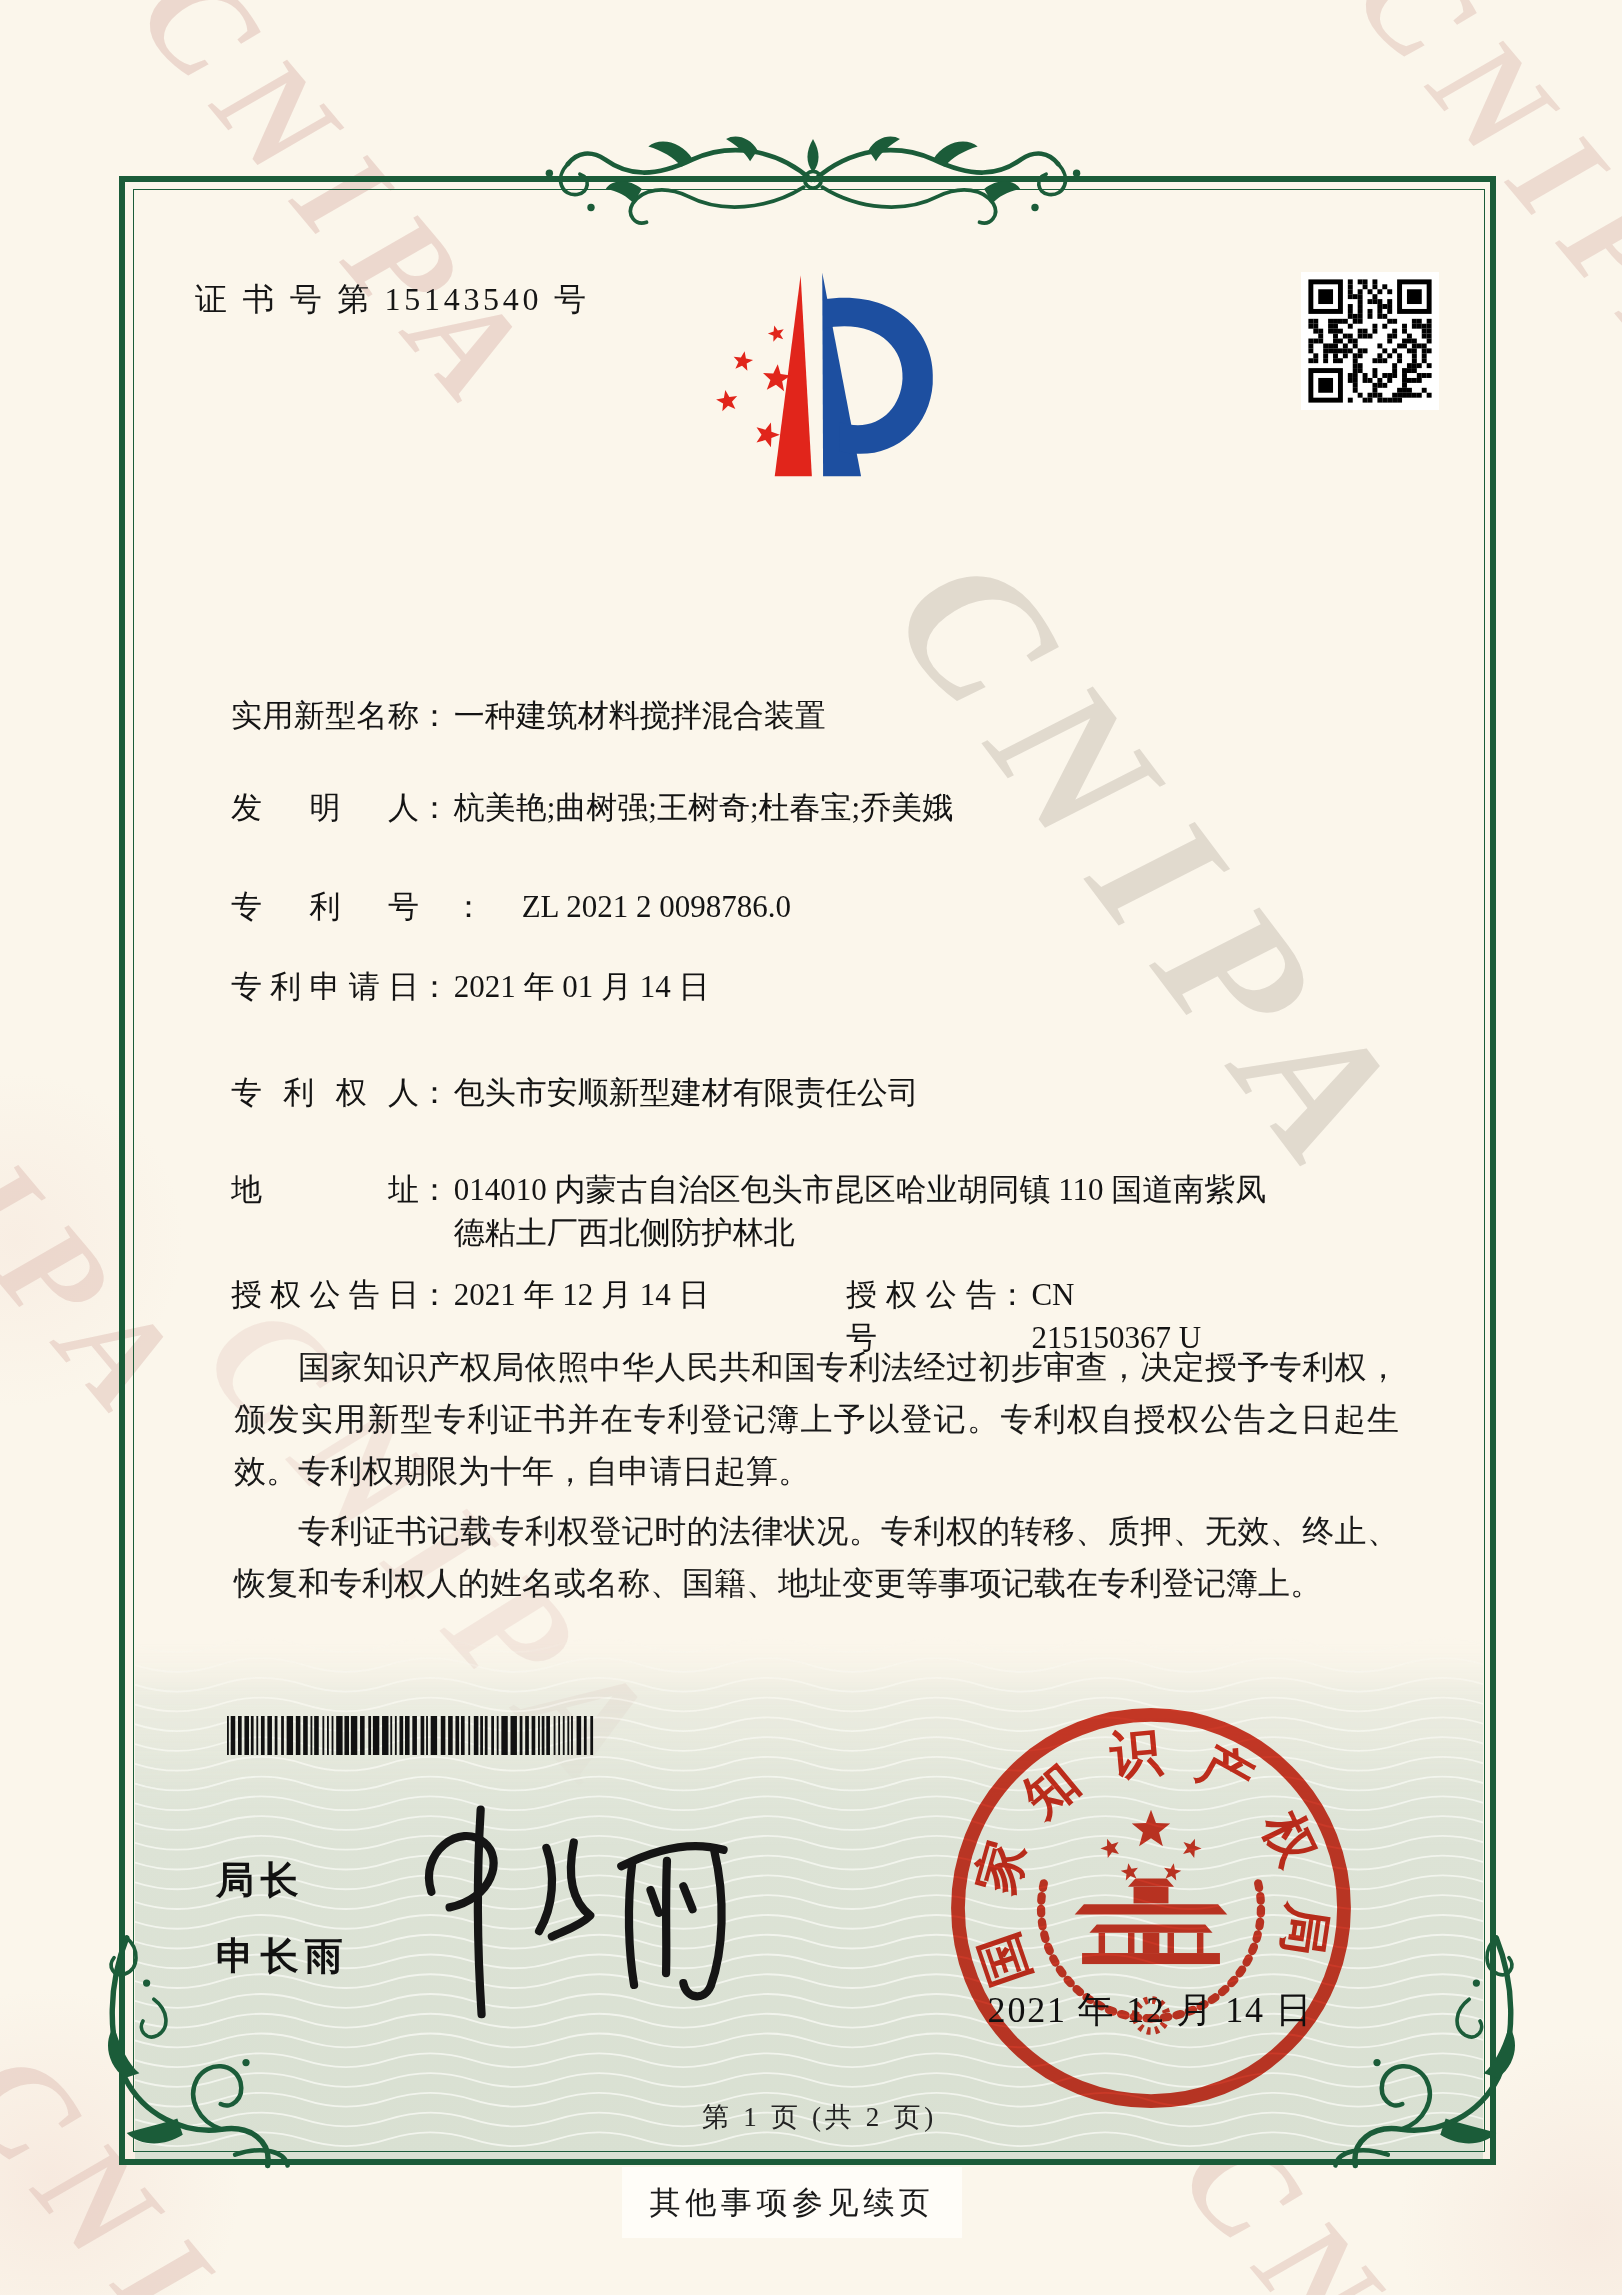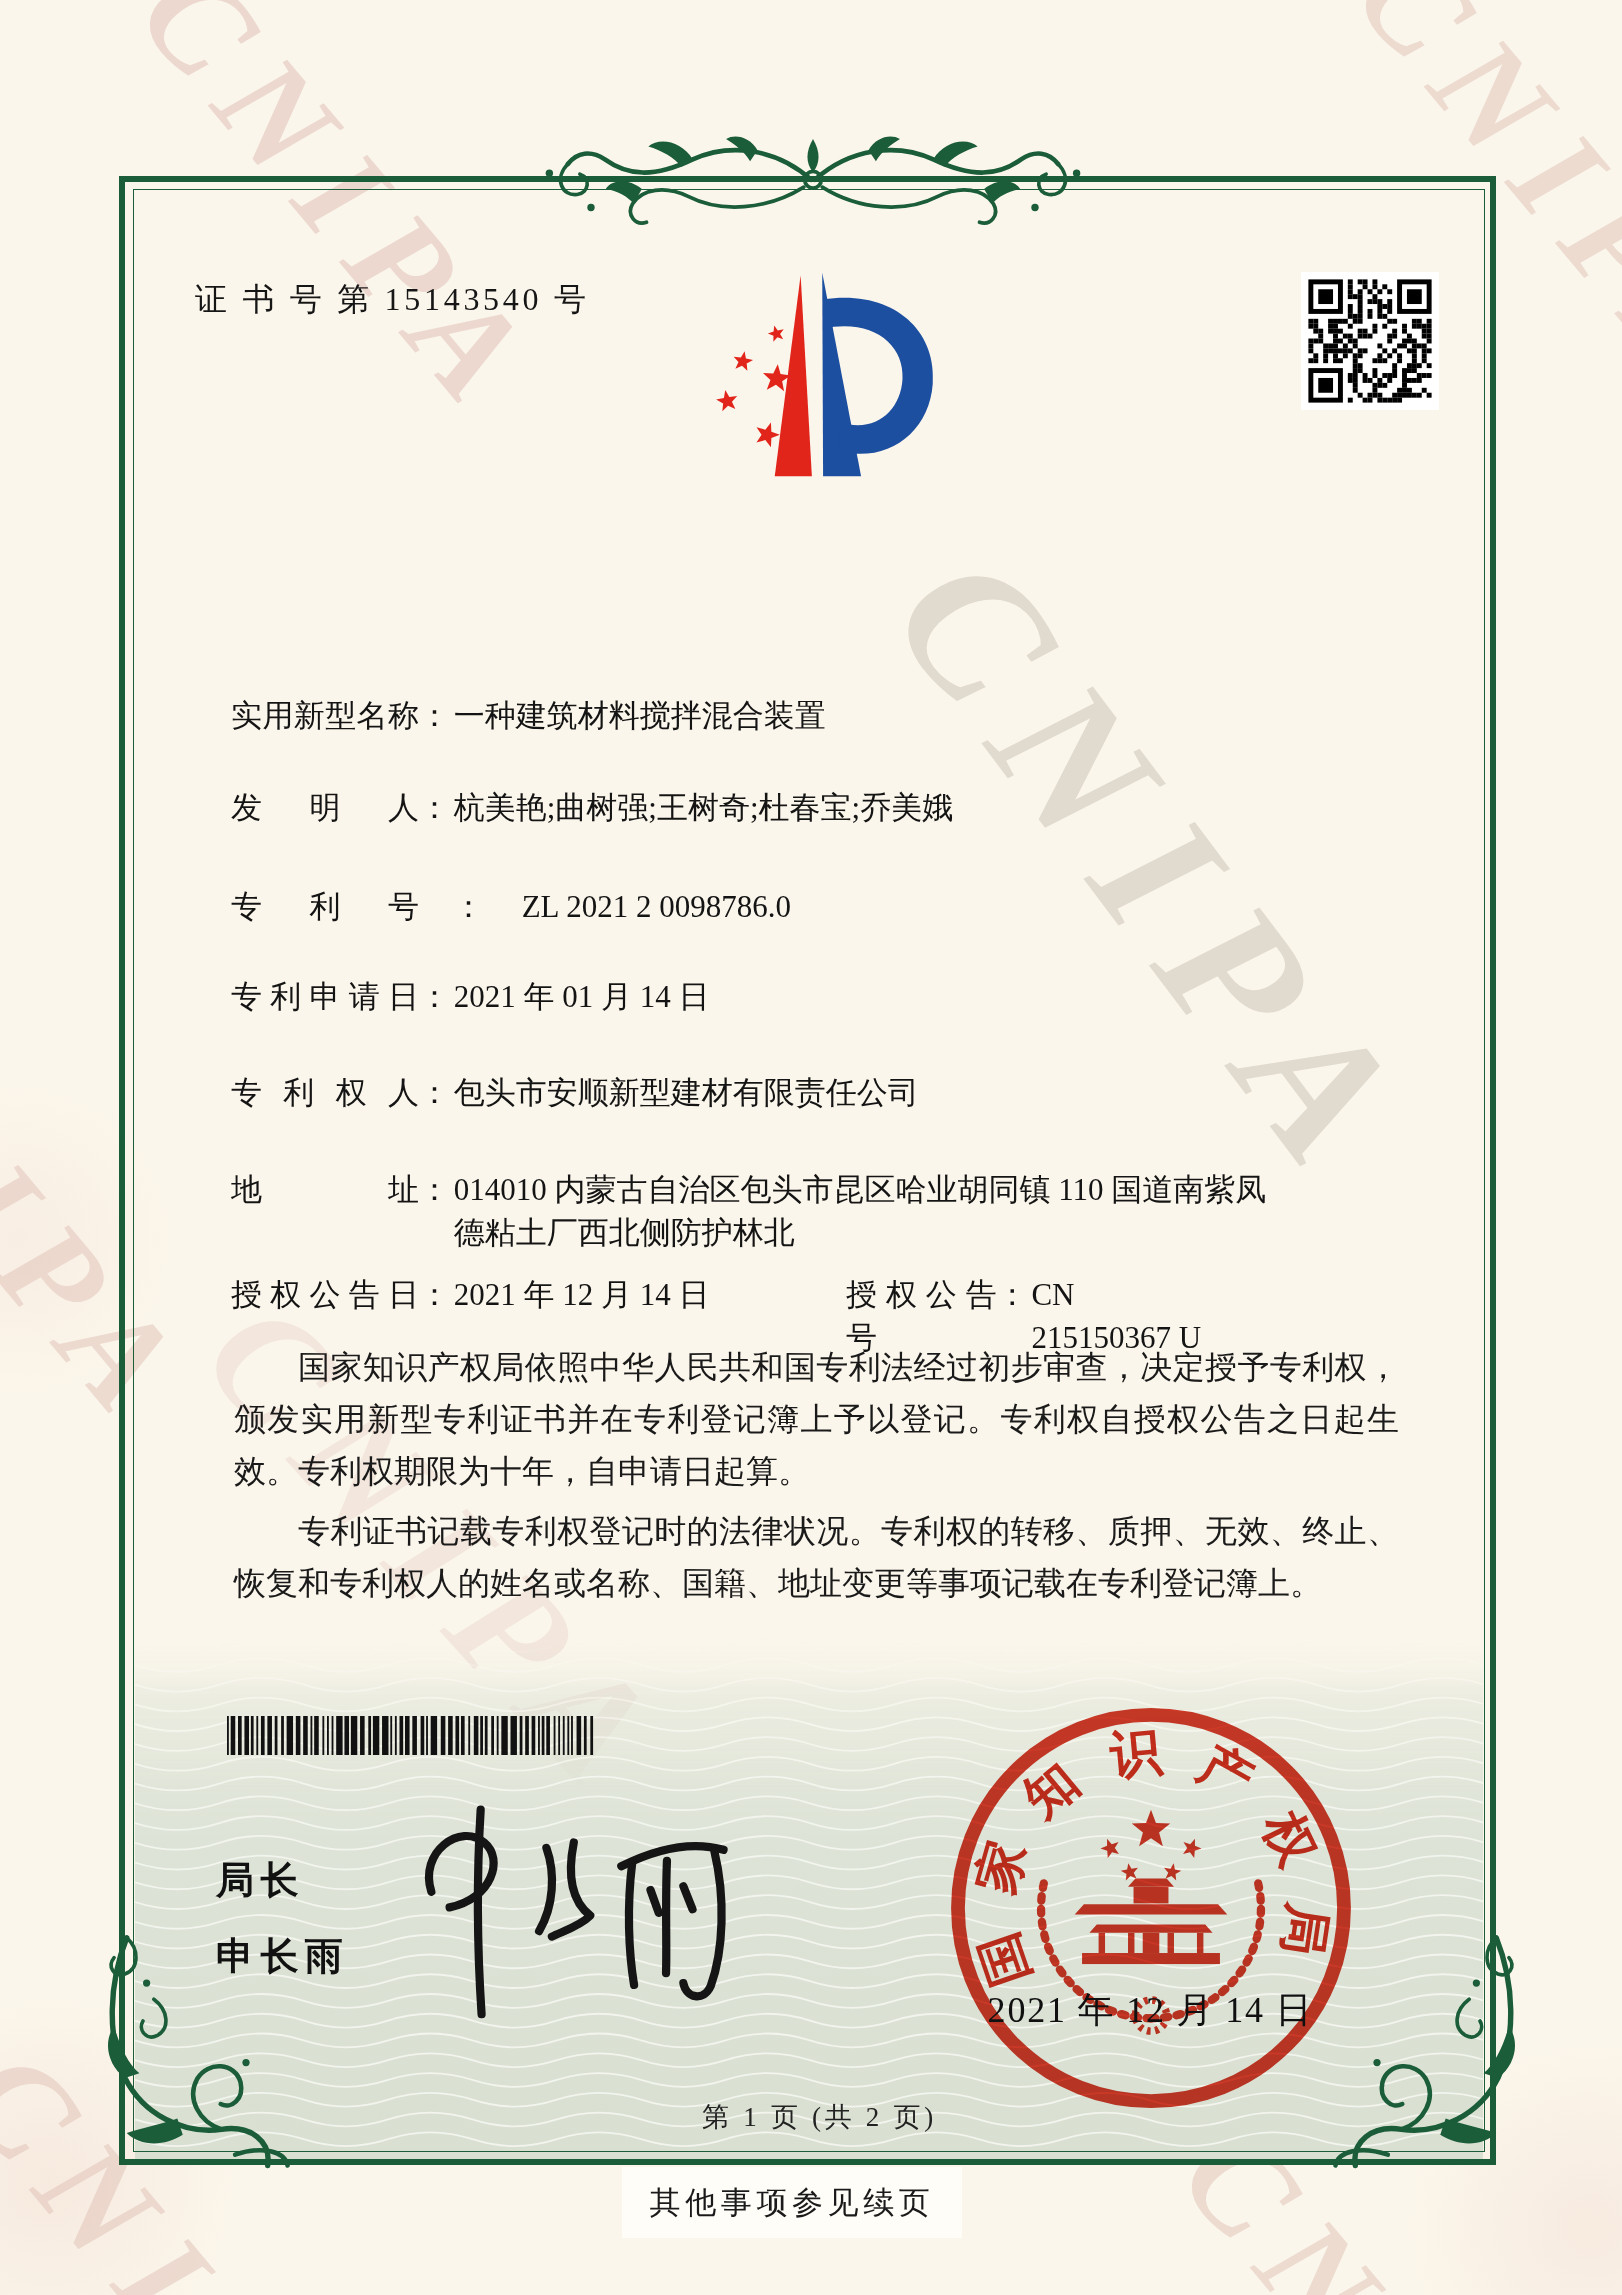--- a/index.html
+++ b/index.html
@@ -43,21 +43,21 @@
   .qr{position:absolute;left:1301px;top:272px;width:138px;height:138px;z-index:6;background:#fff;}
   .title{position:absolute;left:0;right:0;top:499px;text-align:center;font-size:69px;
          font-weight:bold;letter-spacing:14.7px;text-indent:14.7px;color:#0d0d0d;z-index:6;}
   
   .fields{position:absolute;left:231px;top:694px;width:1190px;font-size:31px;color:#141414;z-index:6;}
   .frow{position:absolute;left:0;display:flex;align-items:flex-start;line-height:1.4;}
   .fgroup{display:flex;align-items:flex-start;}
   .flabel{display:inline-block;width:188px;text-align:justify;text-align-last:justify;}
   .fcolon{display:inline-block;margin-right:3.7px;}
   .fvalue{display:inline-block;}
-  .r1{top:0;} .r2{top:92px;} .r3{top:191px;gap:34px;} .r4{top:281px;} .r5{top:377px;} .r6{top:474px;} .r7{top:579px;}
+  .r1{top:0;} .r2{top:92px;} .r3{top:191px;gap:34px;} .r4{top:271px;} .r5{top:377px;} .r6{top:474px;} .r7{top:579px;}
   .r6 .fvalue{max-width:840px;}
   .fgroup.grant{position:absolute;left:615px;top:0;}
   
   .paras{position:absolute;left:226px;top:1333px;width:1181px;z-index:6;
          font-size:32px;line-height:52px;color:#1a1a1a;text-align:justify;}
   .paras p{margin:8px;text-indent:2em;}
   
   .barcode{position:absolute;left:227px;top:1716px;width:367px;height:39px;z-index:6;}
   .official-title,.official-name{position:absolute;left:216px;z-index:6;
          font-family:"Liberation Sans","DejaVu Sans",sans-serif;font-weight:600;

